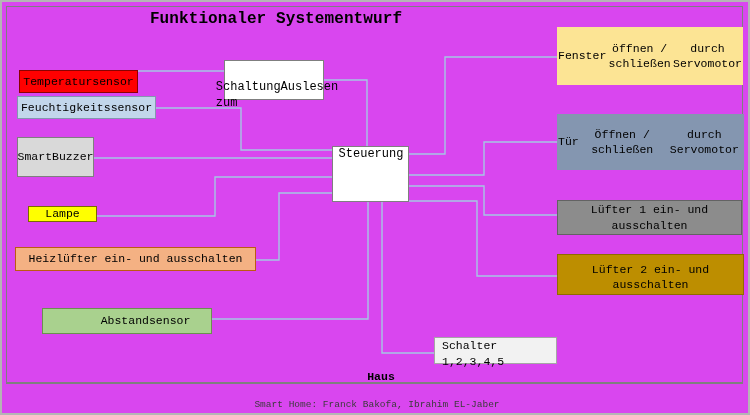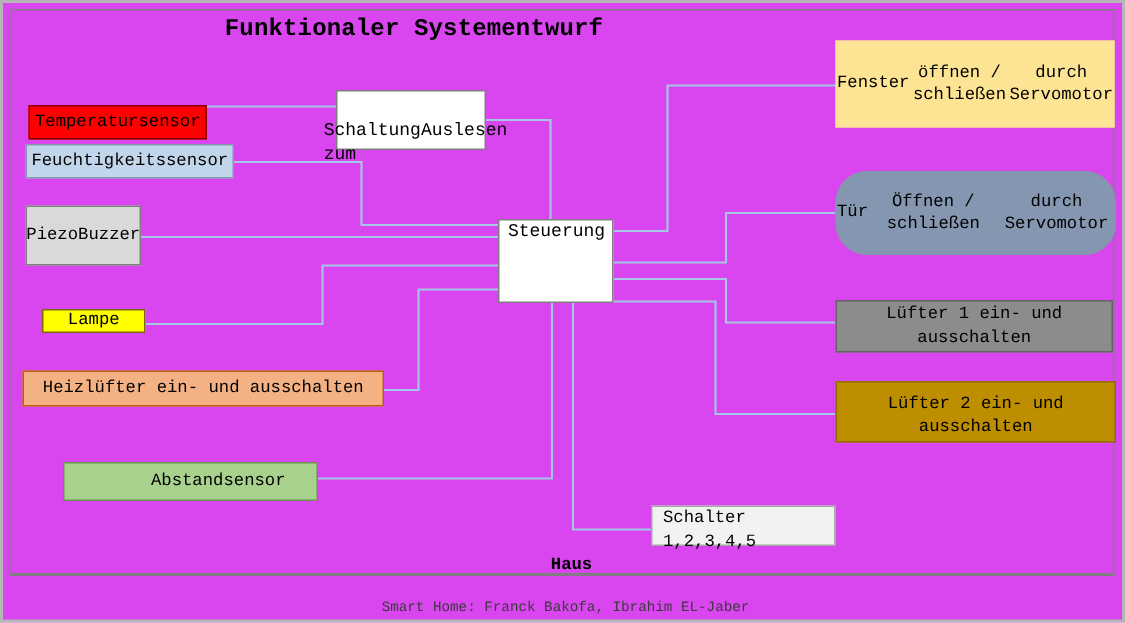--- a/index.html
+++ b/index.html
@@ -85,21 +85,21 @@
 
   <div class="node" id="n-temp" style="background-color: rgb(255, 0, 0); border-color: rgb(139, 0, 0);">
     <span class="lbl">Temperatursensor</span>
   </div>
 
   <div class="node" id="n-feucht" style="background-color: rgb(194, 214, 235); border-color: rgb(132, 150, 176);">
     <span class="lbl">Feuchtigkeitssensor</span>
   </div>
 
   <div class="node" id="n-piezo" style="background-color: rgb(217, 217, 217); border-color: rgb(127, 127, 127);">
-    <span class="lbl">Piezo</span>
+    <span class="lbl">Smart</span>
     <span class="lbl">Buzzer</span>
   </div>
 
   <div class="node" id="n-lampe" style="background-color: rgb(255, 255, 0); border-color: rgb(122, 106, 0);">
     <span class="lbl">Lampe</span>
   </div>
 
   <div class="node" id="n-heiz" style="background-color: rgb(244, 177, 131); border-color: rgb(188, 91, 18);">
     <span class="lbl">Heizlüfter ein- und ausschalten</span>
   </div>
@@ -116,21 +116,21 @@
   <div class="node align-left" id="n-steuerung" style="background-color: rgb(255, 255, 255); border-color: rgb(127, 127, 127);">
     <span class="lbl">Steuerung</span>
   </div>
 
   <div class="node" id="n-fenster" style="background-color: rgb(252, 228, 148); border-color: rgb(252, 228, 148);">
     <span class="lbl">Fenster</span>
     <span class="lbl">öffnen / schließen</span>
     <span class="lbl">durch Servomotor</span>
   </div>
 
-  <div class="node" id="n-tuer" style="background-color: rgb(132, 150, 176); border-color: rgb(132, 150, 176); border-radius: 21px;">
+  <div class="node" id="n-tuer" style="background-color: rgb(132, 150, 176); border-color: rgb(132, 150, 176);">
     <span class="lbl">Tür</span>
     <span class="lbl">Öffnen / schließen</span>
     <span class="lbl">durch Servomotor</span>
   </div>
 
   <div class="node" id="n-luefter1" style="background-color: rgb(140, 140, 140); border-color: rgb(99, 99, 99);">
     <span class="lbl">Lüfter 1 ein- und ausschalten</span>
   </div>
 
   <div class="node" id="n-luefter2" style="background-color: rgb(189, 142, 0); border-color: rgb(143, 107, 0);">

